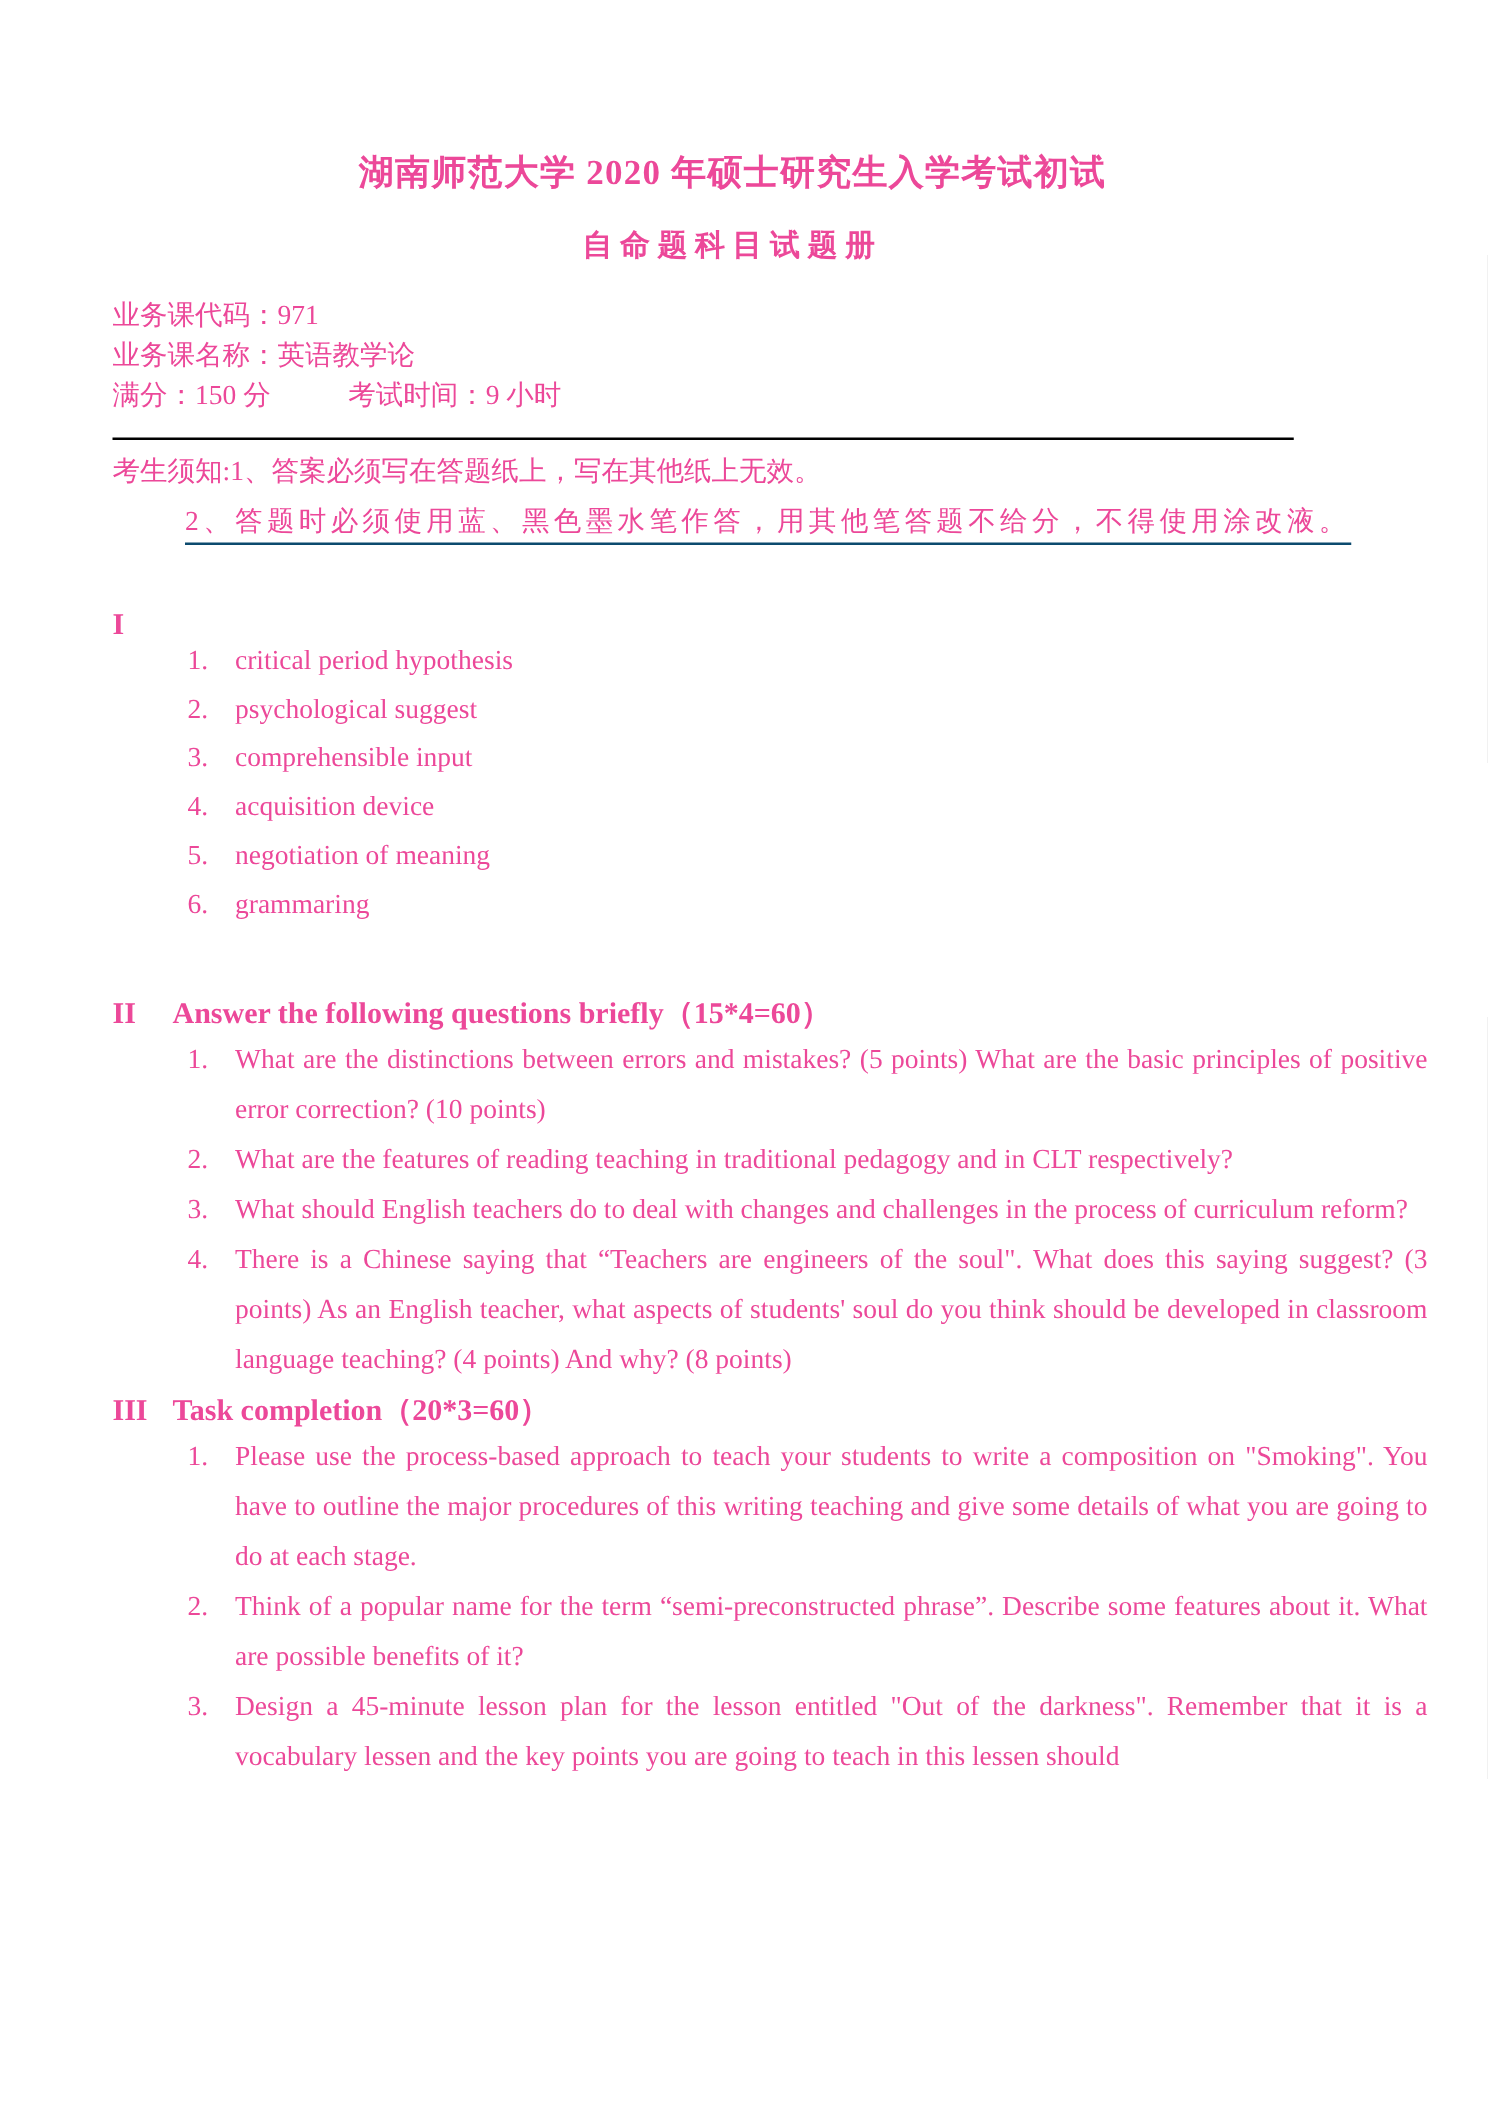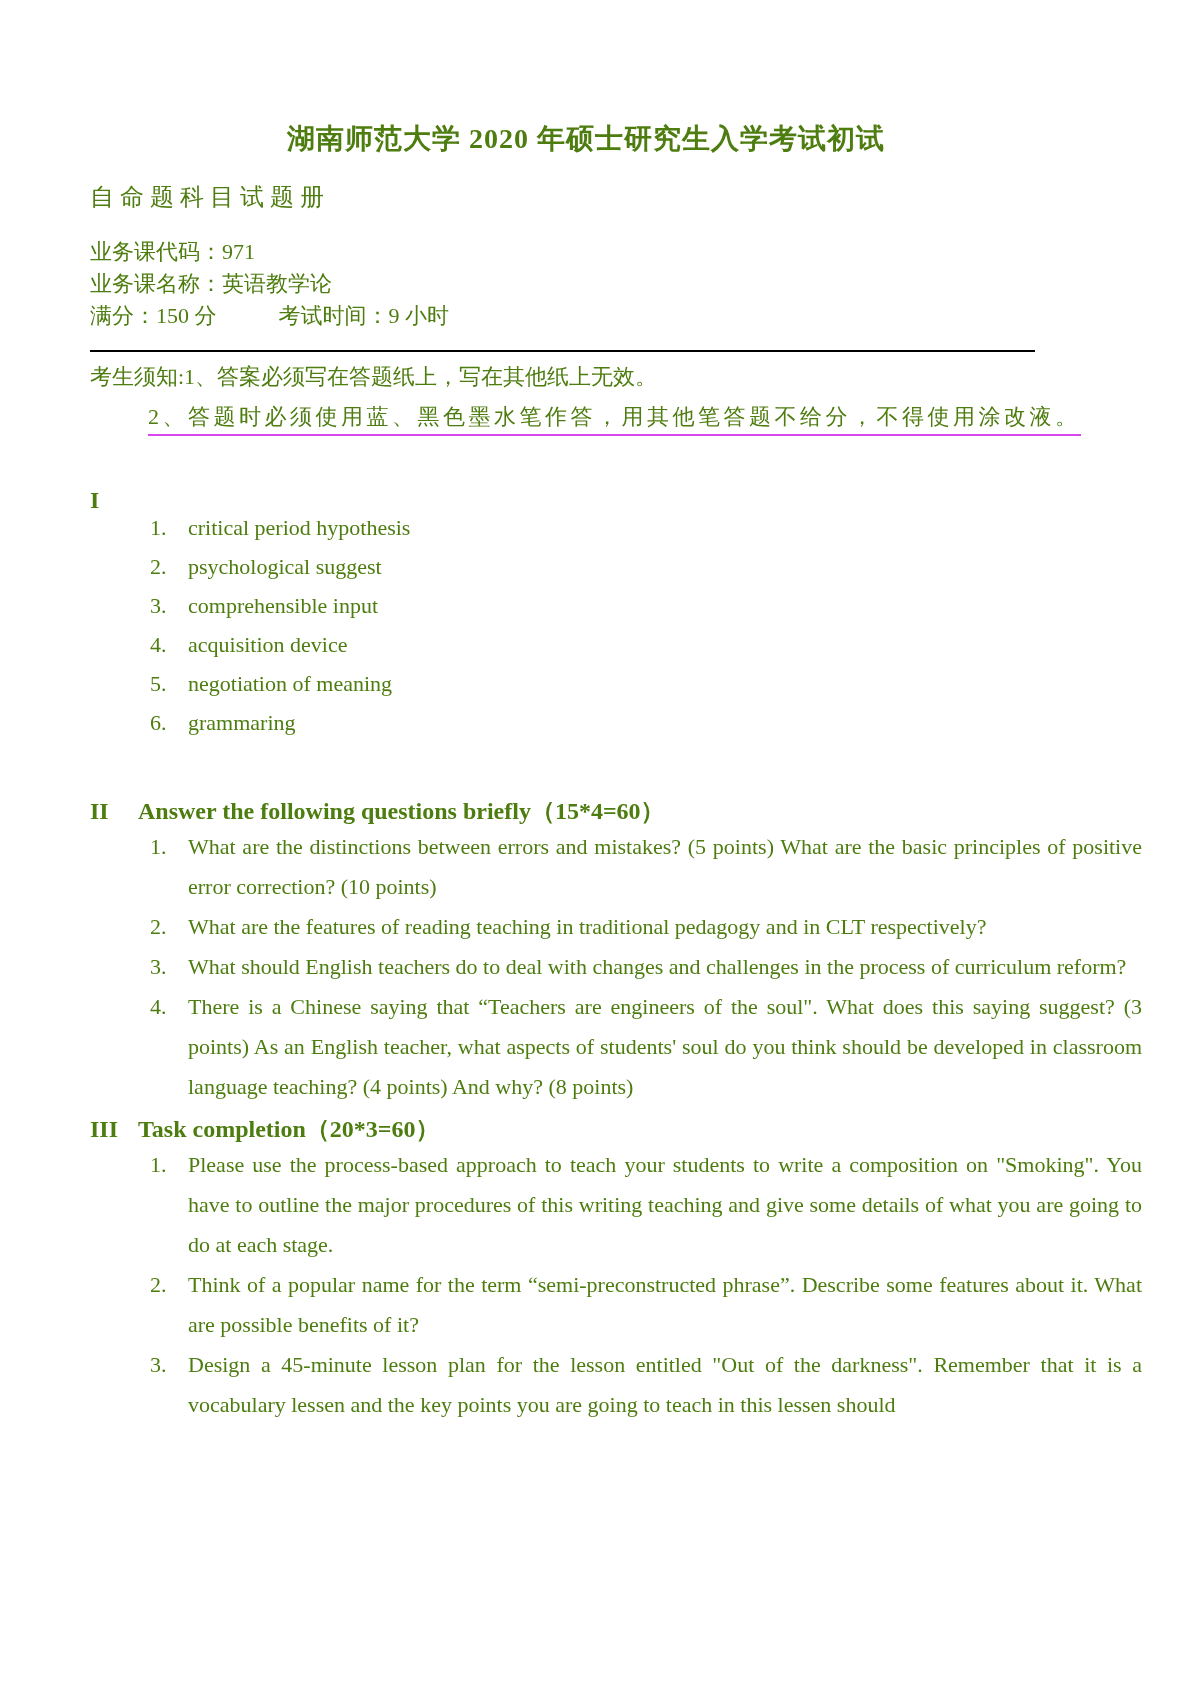--- a/index.html
+++ b/index.html
@@ -2,40 +2,40 @@
 <html><head>
 <meta charset="utf-8">
 <style>
   html, body { margin: 0; padding: 0; background: #e8e8e8; }
   .page {
     position: relative;
     width: 1190px;
     height: 1683px;
     margin: 0 auto;
     background: #ffffff;
-    color: #4d7c0f;
+    color: #ec4899;
     font-family: "Liberation Serif", "DejaVu Serif", serif;
     box-sizing: border-box;
     padding: 120px 48px 40px 90px;
     overflow: hidden;
   }
   .page-title {
     margin: 0;
     text-align: center;
     font-size: 28px;
     font-weight: bold;
     letter-spacing: 1px;
     line-height: 38px;
     padding-right: 60px;
   }
   .page-subtitle {
     margin: 22px 0 0 0;
-    text-align: left;
+    text-align: center;
     font-size: 24px;
-    font-weight: normal;
+    font-weight: bold;
     letter-spacing: 6px;
     line-height: 34px;
     padding-right: 60px;
   }
   .meta {
     margin-top: 22px;
     font-size: 22px;
     line-height: 32px;
     border-bottom: 2px solid #000;
     width: 945px;
@@ -44,21 +44,21 @@
   .meta-row { white-space: nowrap; }
   .exam-time { display: inline-block; margin-left: 62px; }
   .notice {
     margin-top: 6px;
     font-size: 22px;
     line-height: 38px;
   }
   .notice-line2-wrap { margin-top: 2px; padding-left: 58px; }
   .notice-line2 {
     display: inline-block;
-    border-bottom: 2px solid #d946ef;
+    border-bottom: 2px solid #0c4a6e;
     padding-bottom: 2px;
     letter-spacing: 3.5px;
     line-height: 30px;
   }
   .section-heading {
     font-size: 24px;
     font-weight: bold;
     line-height: 32px;
     margin: 0;
     display: flex;

